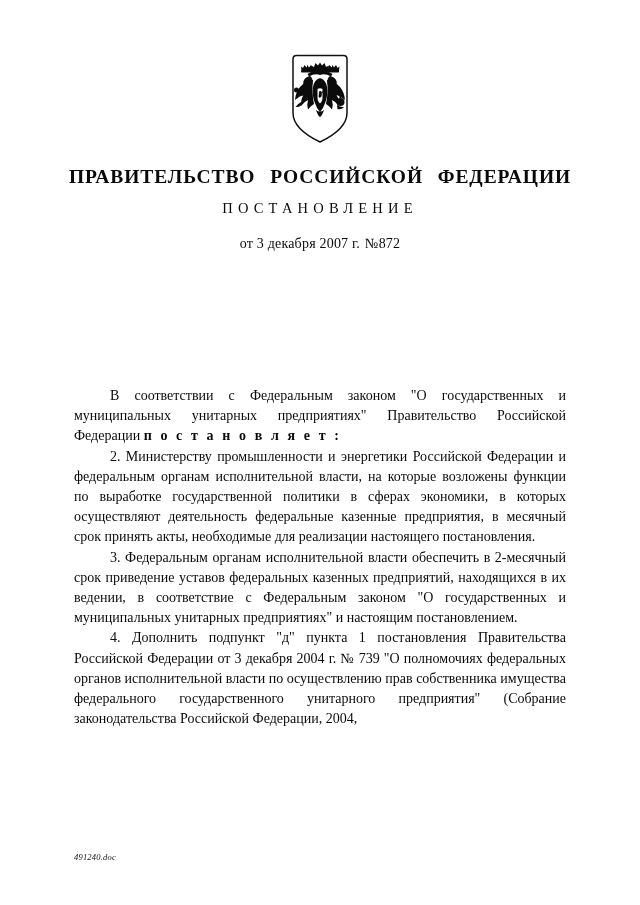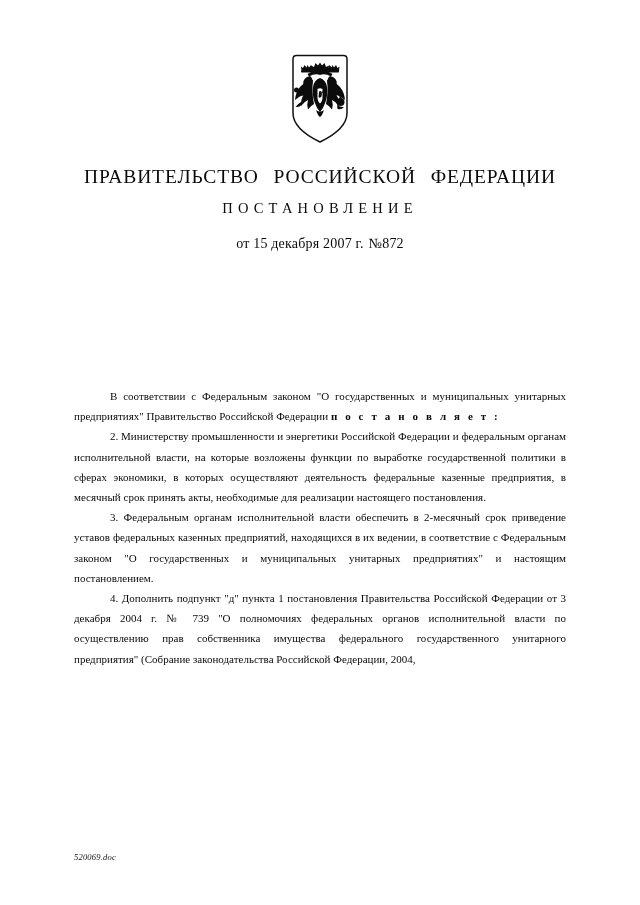--- a/index.html
+++ b/index.html
@@ -33,21 +33,21 @@
   
   .header {
     position: absolute;
     left: 0;
     right: 0;
     top: 166px;
     text-align: center;
   }
   .org-title {
     font-size: 19.5px;
-    font-weight: normal;
+    font-weight: bold;
     letter-spacing: 0.9px;
     word-spacing: 9px;
     line-height: 1.1;
     white-space: nowrap;
   }
   .doc-kind {
     margin-top: 14px;
     font-size: 14.5px;
     font-weight: normal;
     letter-spacing: 5.2px;
@@ -80,21 +80,21 @@
     font-weight: bold;
     line-height: 1.62;
   }
 
   
   .body-text {
     position: absolute;
     left: 74px;
     top: 386px;
     width: 492px;
-    font-size: 11px;
+    font-size: 14px;
     line-height: 20.2px;
   }
   .para {
     margin: 0;
     text-align: justify;
     text-indent: 36px;
     text-justify: inter-word;
   }
   .para:last-child { text-align-last: left; }
   .spaced-bold {
@@ -161,27 +161,27 @@
 
         <path d="M50 112 q8 6 16 0 q-4 12 -8 14 q-4 -2 -8 -14 z"></path>
       </g>
     </svg>
   </div>
 
   <div class="header">
     <div class="org-title">ПРАВИТЕЛЬСТВО РОССИЙСКОЙ ФЕДЕРАЦИИ</div>
     <div class="doc-kind">ПОСТАНОВЛЕНИЕ</div>
     <div class="doc-date">
-      <span>от 15 декабря 2007 г.</span><span class="num-sign">№</span><span class="doc-number">872</span>
+      <span>от 3 декабря 2007 г.</span><span class="num-sign">№</span><span class="doc-number">872</span>
     </div>
   </div>
 
 
   <div class="body-text">
     <p class="para"><span>В соответствии с Федеральным законом "О государственных и муниципальных унитарных предприятиях" Правительство Российской Федерации </span><span class="spaced-bold">п о с т а н о в л я е т :</span></p>
     <p class="para">2. Министерству промышленности и энергетики Российской Федерации и федеральным органам исполнительной власти, на которые возложены функции по выработке государственной политики в сферах экономики, в которых осуществляют деятельность федеральные казенные предприятия, в месячный срок принять акты, необходимые для реализации настоящего постановления.</p>
     <p class="para">3. Федеральным органам исполнительной власти обеспечить в 2-месячный срок приведение уставов федеральных казенных предприятий, находящихся в их ведении, в соответствие с Федеральным законом "О государственных и муниципальных унитарных предприятиях" и настоящим постановлением.</p>
     <p class="para">4. Дополнить подпункт "д" пункта 1 постановления Правительства Российской Федерации от 3 декабря 2004 г. № 739 "О полномочиях федеральных органов исполнительной власти по осуществлению прав собственника имущества федерального государственного унитарного предприятия" (Собрание законодательства Российской Федерации, 2004,</p>
   </div>
 
-  <div class="footer">520069.doc</div>
+  <div class="footer">491240.doc</div>
 
 </div>
 
 </body></html>

